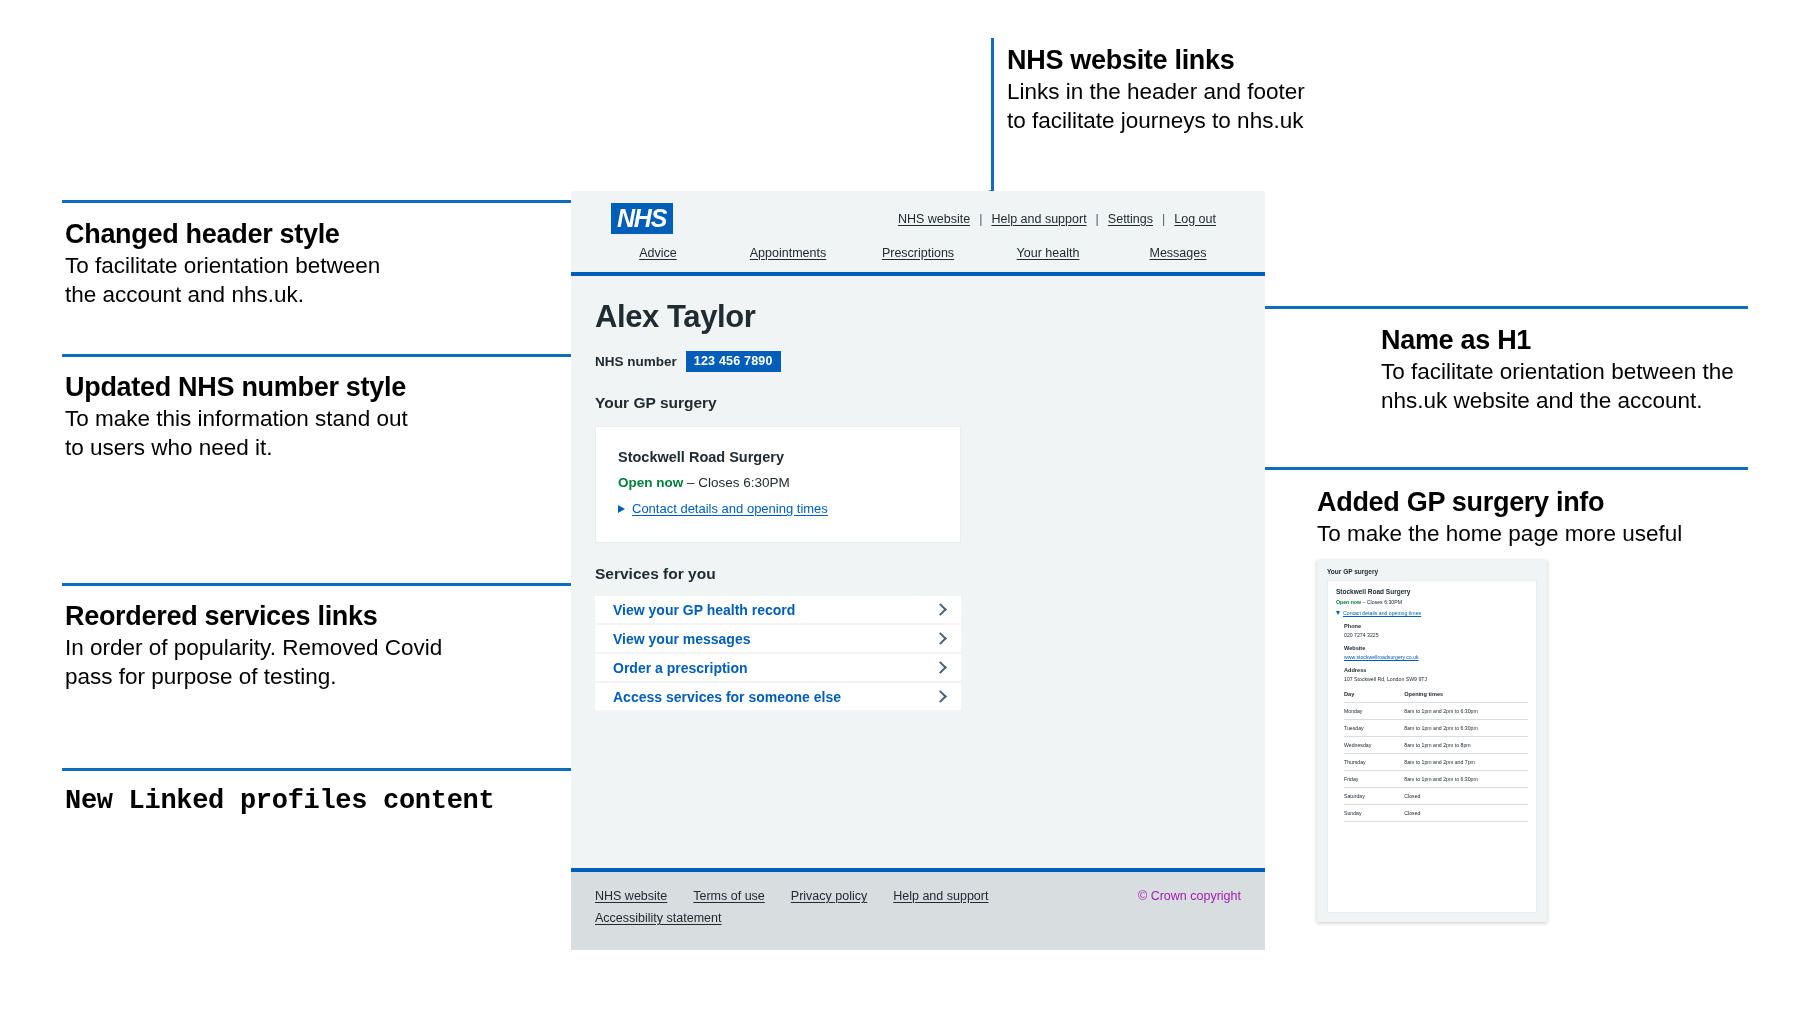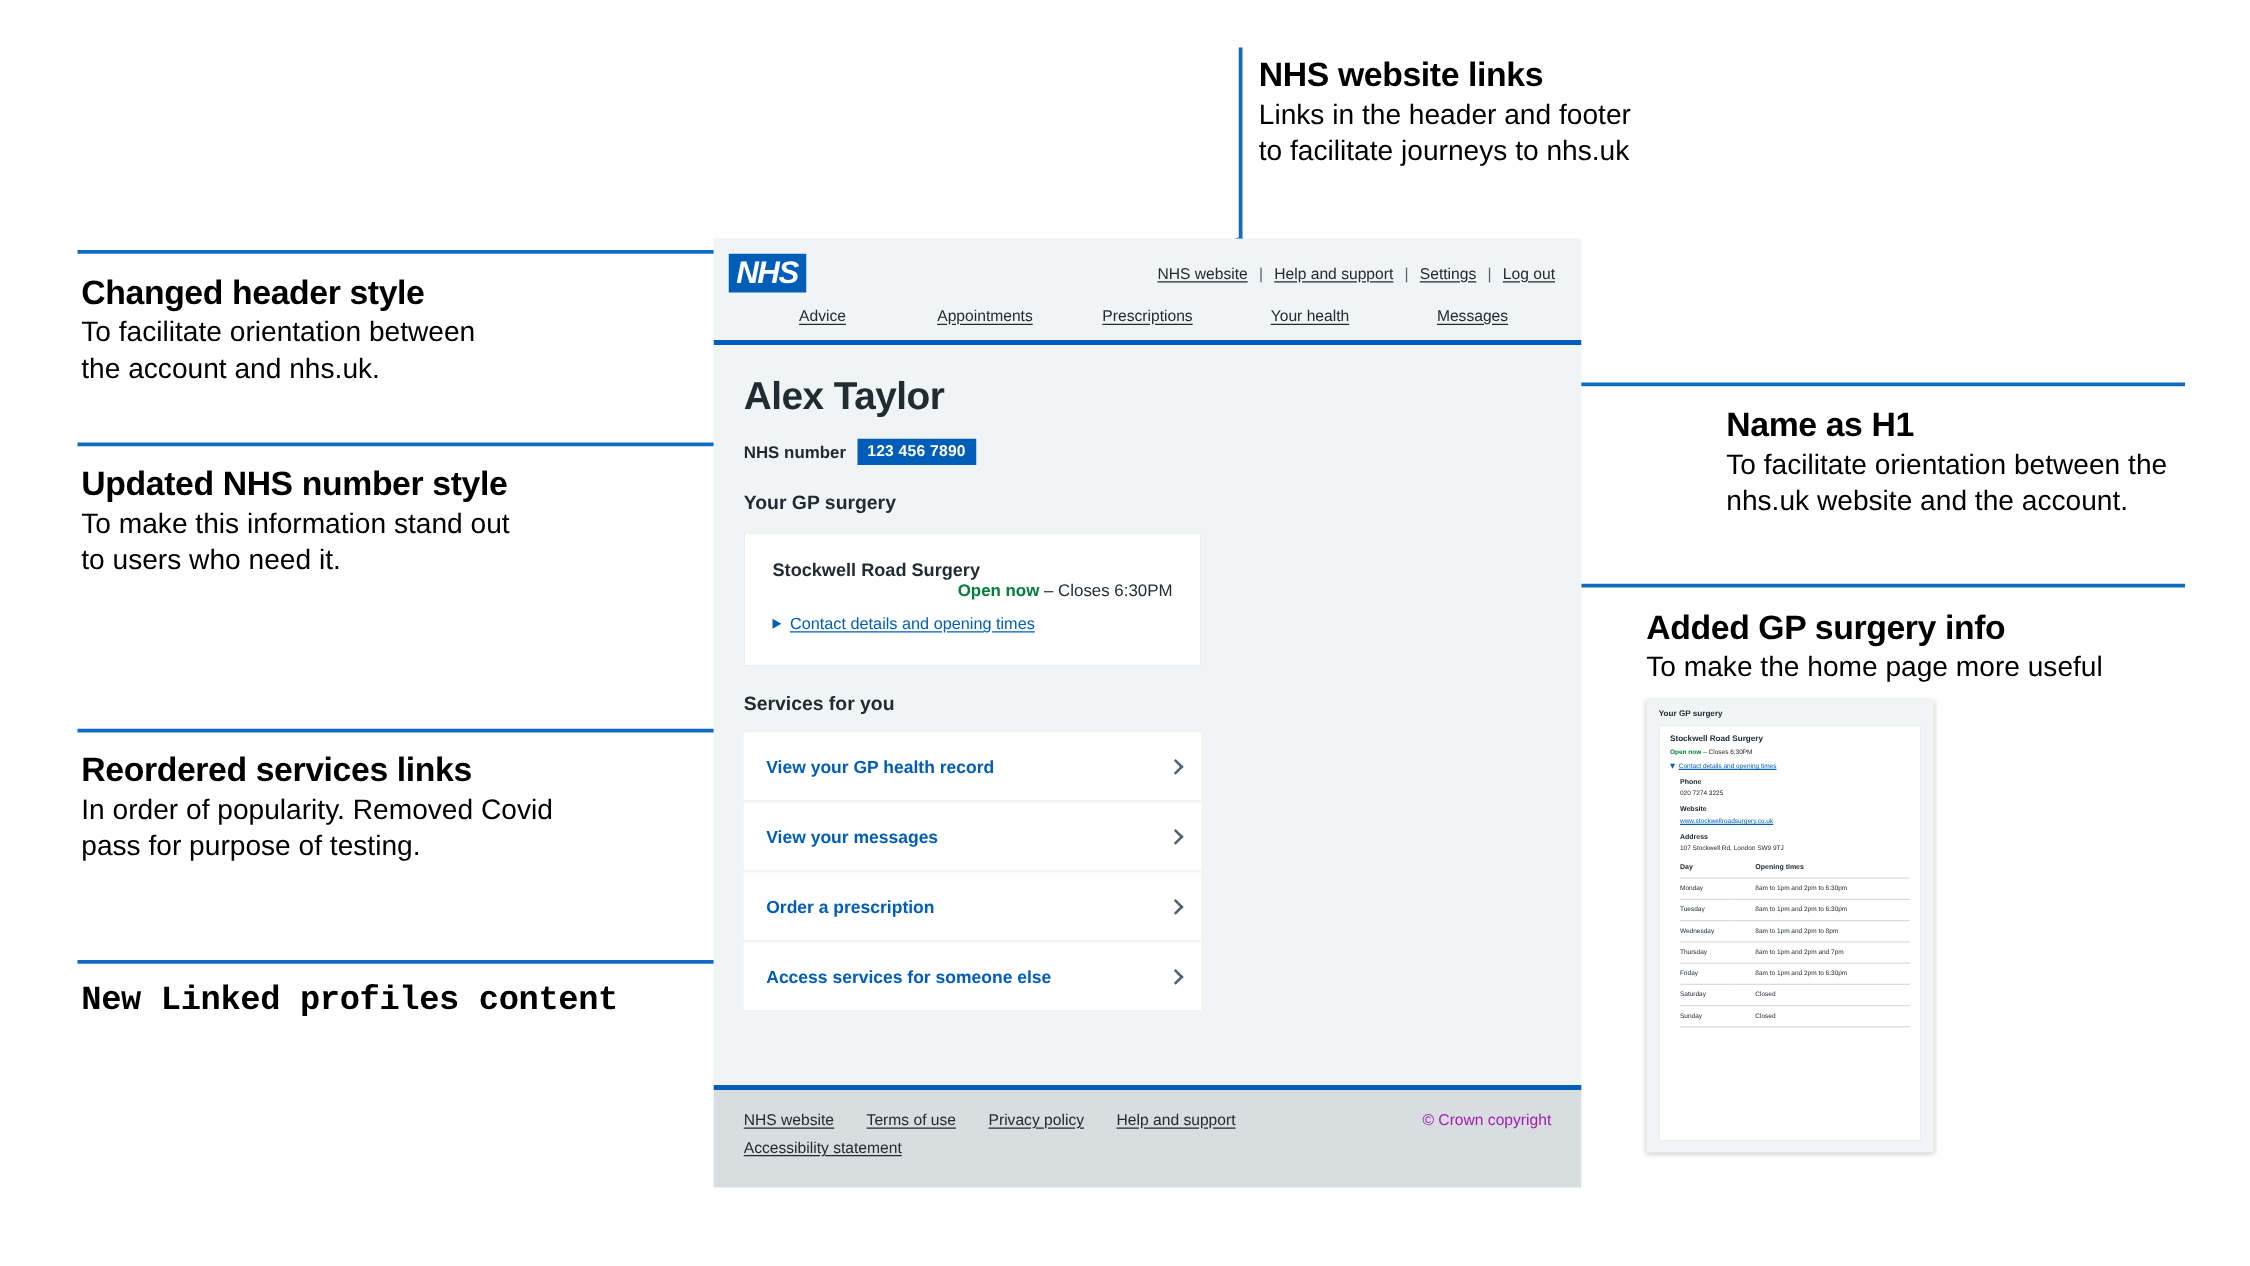--- a/index.html
+++ b/index.html
@@ -60,21 +60,21 @@
     height: 729px;
     background: #f0f4f5;
   }
 
   
   .app-header {
     height: 55px;
     background: #f0f4f5;
     display: flex;
     align-items: center;
-    padding: 0 12px;
+    padding: 0 40px;
     position: relative;
   }
   .nhs-logo {
     background: #005eb8;
     color: #ffffff;
     font-family: "Liberation Sans", sans-serif;
     font-weight: bold;
     font-style: italic;
     font-size: 25px;
     letter-spacing: -1.2px;
@@ -168,21 +168,21 @@
     width: 366px;
   }
   .gp-name {
     font-size: 14.5px;
     font-weight: bold;
     color: #212b32;
   }
   .gp-status {
     font-size: 13.5px;
     color: #212b32;
-    text-align: right;
+    margin-top: 10px;
   }
   .gp-status .open {
     color: #007f3b;
     font-weight: bold;
   }
   .gp-details-toggle {
     margin-top: 11px;
     display: flex;
     align-items: center;
     gap: 7px;
@@ -200,21 +200,21 @@
     text-underline-offset: 2px;
   }
 
   .services-list {
     margin-top: 13px;
     width: 366px;
   }
   .service-link {
     background: #ffffff;
     border-bottom: 2px solid #f0f4f5;
-    height: 56px;
+    height: 29px;
     display: flex;
     align-items: center;
     padding: 0 16px 0 18px;
     cursor: pointer;
   }
   .service-label {
     font-size: 14px;
     font-weight: bold;
     color: #005eb8;
   }

